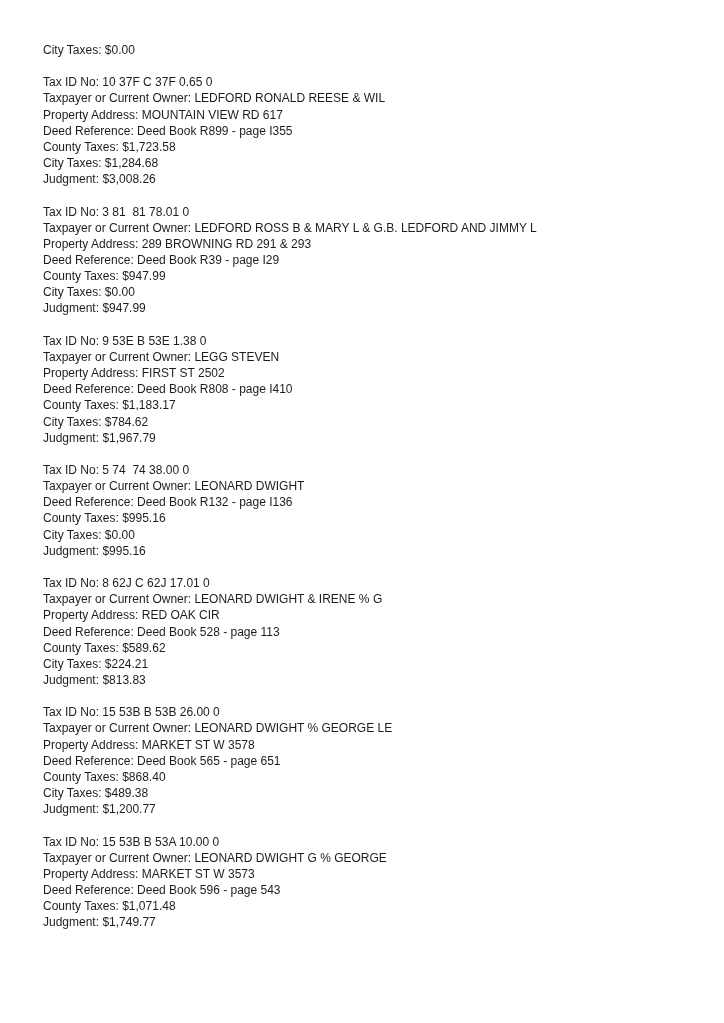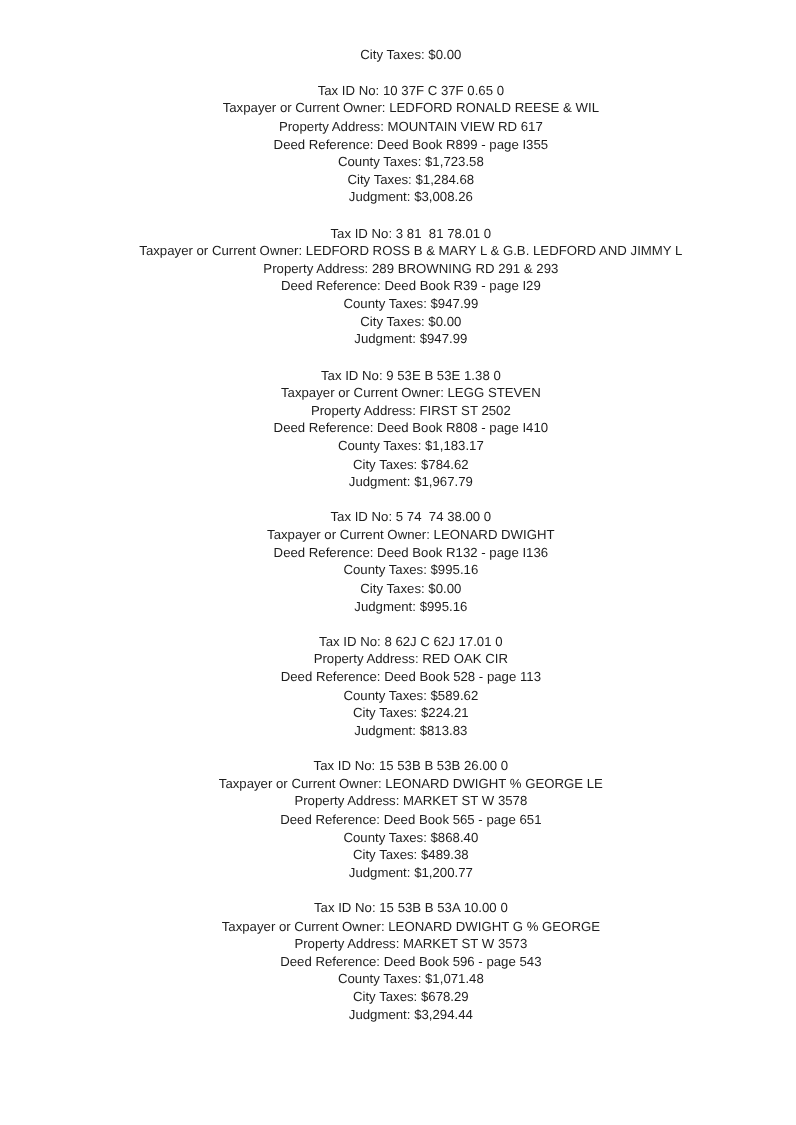--- a/index.html
+++ b/index.html
@@ -15,21 +15,20 @@
   }
   .page-text {
     position: absolute;
     left: 43px;
     top: 42px;
     right: 20px;
     font-family: "Liberation Sans", sans-serif;
     font-size: 12px;
     line-height: 16.15px;
     color: #1d1d1d;
-    text-align: center;
   }
   .record {
     margin-top: 16.15px; 
   }
   .record:first-child {
     margin-top: 0;
   }
   .line {
     white-space: normal;
   }
@@ -80,20 +79,21 @@
     <div class="line"><span>Tax ID No:</span> <span>5 74  74 38.00 0</span></div>
     <div class="line"><span>Taxpayer or Current Owner:</span> <span>LEONARD DWIGHT</span></div>
     <div class="line"><span>Deed Reference:</span> <span>Deed Book R132 - page I136</span></div>
     <div class="line"><span>County Taxes:</span> <span>$995.16</span></div>
     <div class="line"><span>City Taxes:</span> <span>$0.00</span></div>
     <div class="line"><span>Judgment:</span> <span>$995.16</span></div>
   </div>
 
   <div class="record">
     <div class="line"><span>Tax ID No:</span> <span>8 62J C 62J 17.01 0</span></div>
+    <div class="line"><span>Taxpayer or Current Owner:</span> <span>LEONARD DWIGHT &amp; IRENE % G</span></div>
     <div class="line"><span>Property Address:</span> <span>RED OAK CIR</span></div>
     <div class="line"><span>Deed Reference:</span> <span>Deed Book 528 - page 113</span></div>
     <div class="line"><span>County Taxes:</span> <span>$589.62</span></div>
     <div class="line"><span>City Taxes:</span> <span>$224.21</span></div>
     <div class="line"><span>Judgment:</span> <span>$813.83</span></div>
   </div>
 
   <div class="record">
     <div class="line"><span>Tax ID No:</span> <span>15 53B B 53B 26.00 0</span></div>
     <div class="line"><span>Taxpayer or Current Owner:</span> <span>LEONARD DWIGHT % GEORGE LE</span></div>
@@ -103,17 +103,16 @@
     <div class="line"><span>City Taxes:</span> <span>$489.38</span></div>
     <div class="line"><span>Judgment:</span> <span>$1,200.77</span></div>
   </div>
 
   <div class="record">
     <div class="line"><span>Tax ID No:</span> <span>15 53B B 53A 10.00 0</span></div>
     <div class="line"><span>Taxpayer or Current Owner:</span> <span>LEONARD DWIGHT G % GEORGE</span></div>
     <div class="line"><span>Property Address:</span> <span>MARKET ST W 3573</span></div>
     <div class="line"><span>Deed Reference:</span> <span>Deed Book 596 - page 543</span></div>
     <div class="line"><span>County Taxes:</span> <span>$1,071.48</span></div>
-    <div class="line"><span>City Taxes:</span> <span>$678.29</span></div>
-    <div class="line"><span>Judgment:</span> <span>$3,294.44</span></div>
+    <div class="line"><span>Judgment:</span> <span>$1,749.77</span></div>
   </div>
 
 </div>
 
 </body></html>

